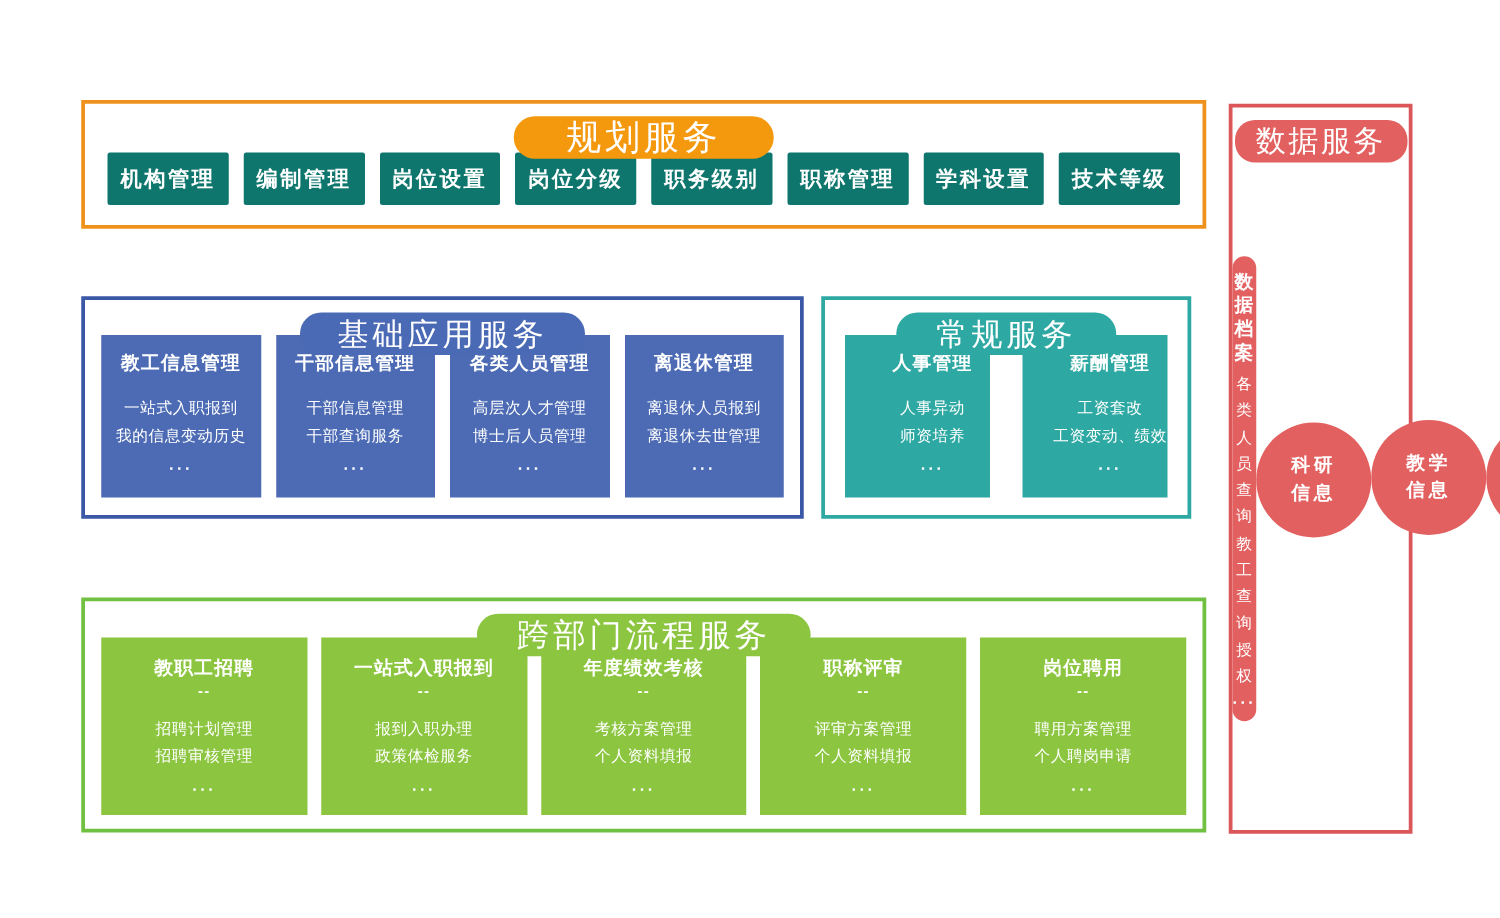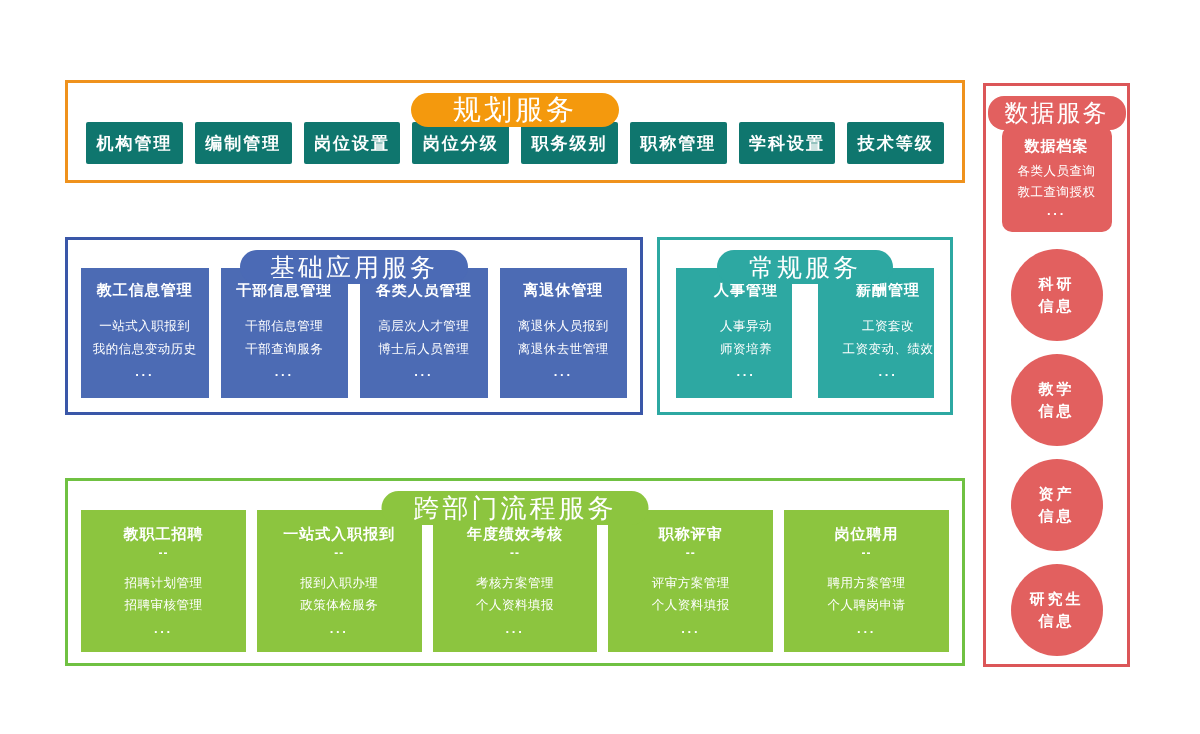--- a/index.html
+++ b/index.html
@@ -45,21 +45,21 @@
   
   .sec-cross{left:65px;top:478px;width:894px;height:182px;border-color:#70C142;}
   .pill-cross{background:#8CC53F;font-size:26px;padding:0 32px;}
   .green-row{position:absolute;left:3px;right:3px;top:29px;display:flex;justify-content:space-between;padding:0 10px;gap:11px;}
   .card-green{background:#8CC53F;width:166px;height:142px;padding-top:15px;}
   .card-green .card-title{margin-bottom:2px;}
   .card-green .card-items{margin-top:10px;}
   
   .sec-data{left:983px;top:83px;width:141px;height:578px;border-color:#DB5658;}
   .pill-data{background:#E2605F;font-size:24px;padding:0 17px;border-radius:16px;letter-spacing:2px;}
-  .data-col{position:absolute;left:0;right:0;top:0;bottom:0;display:flex;flex-direction:column;align-items:center;justify-content:center;}
+  .data-col{position:absolute;left:0;right:0;top:0;bottom:0;display:flex;flex-direction:row;align-items:center;}
   .card-data{
     background:#E2605F;width:110px;min-height:106px;margin-top:32px;border-radius:10px;
     padding-top:11px;padding-bottom:8px;
   }
   .card-data .card-title{margin-bottom:5px;}
   .card-data .card-item{font-size:12.5px;line-height:1.7;}
   .card-data .card-ellipsis{margin-top:2px;}
   .data-circle{
     width:92px;height:92px;border-radius:50%;background:#E2605F;color:#fff;
     display:flex;align-items:center;justify-content:center;text-align:center;

